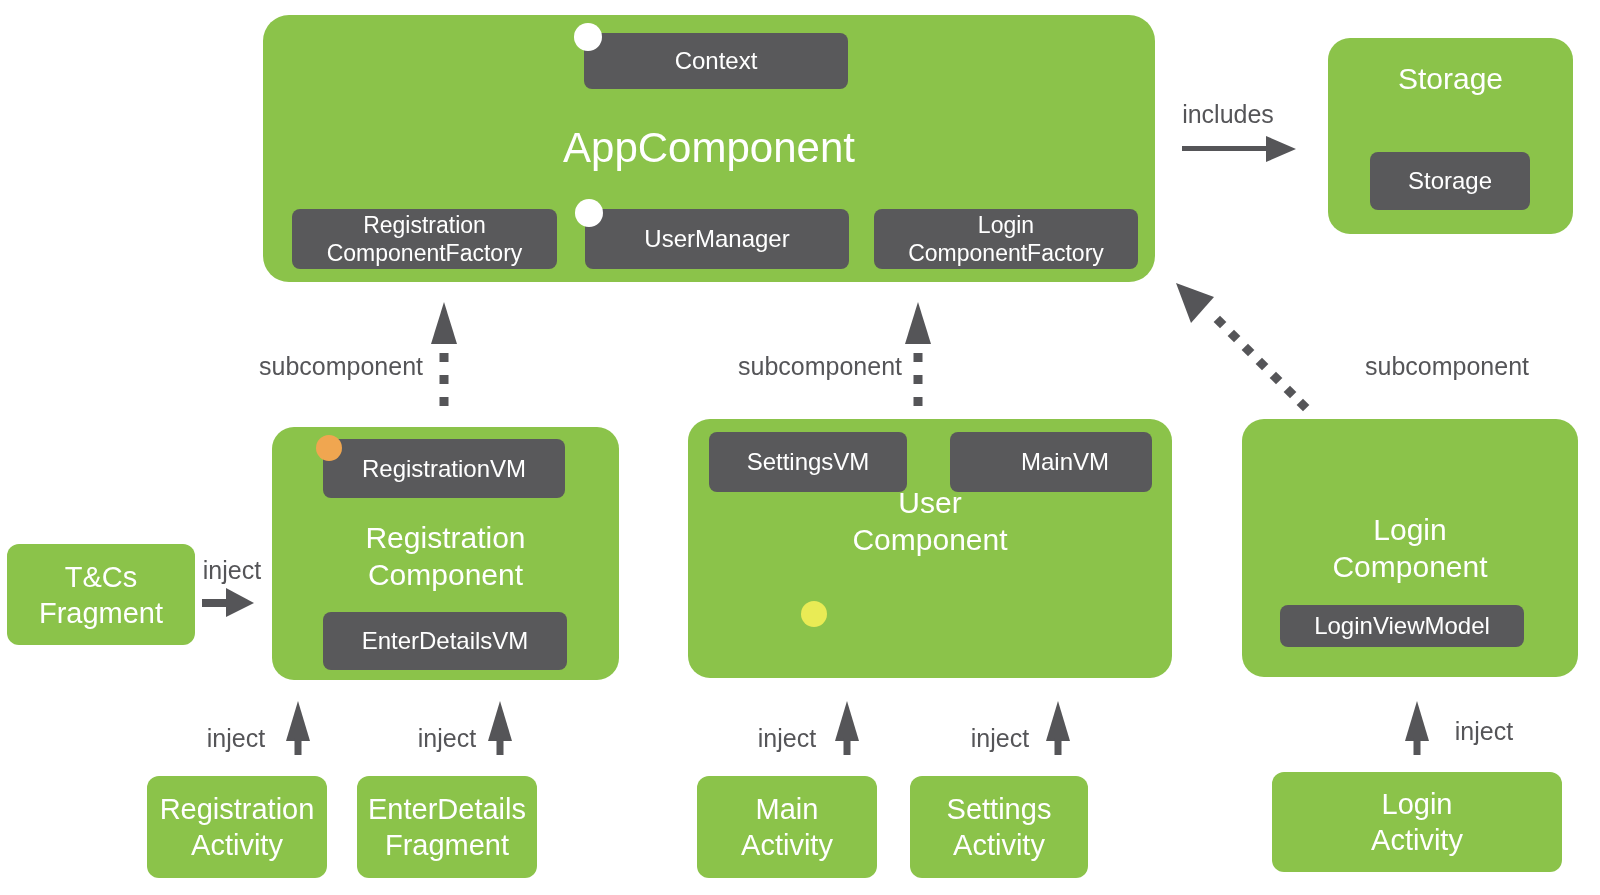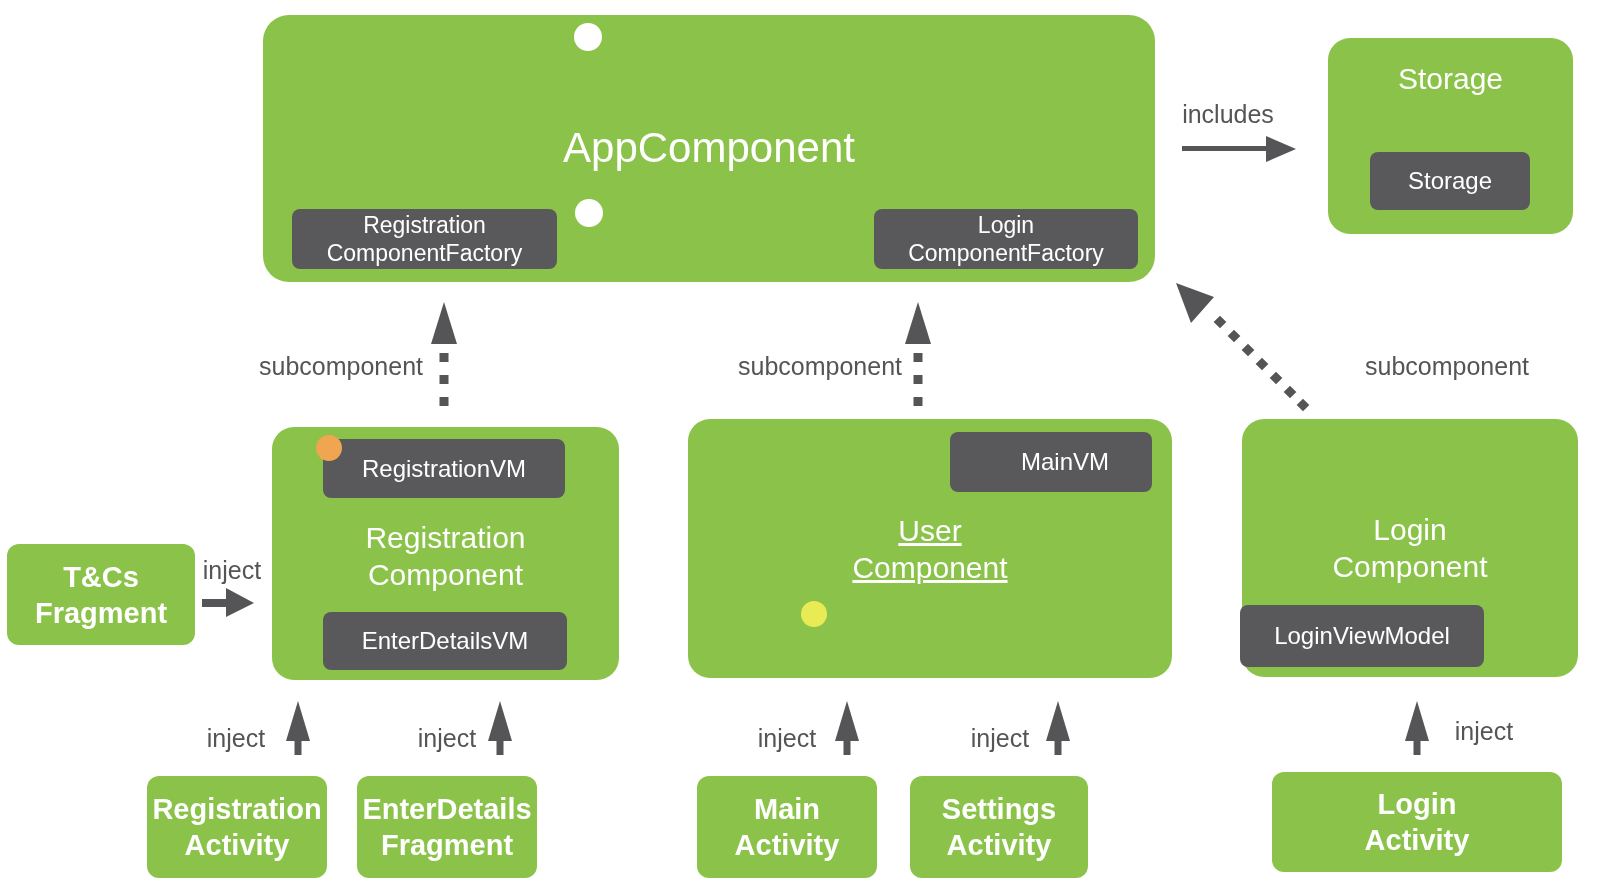--- a/index.html
+++ b/index.html
@@ -29,56 +29,56 @@
     font-size:30px; line-height:37px;
   }
   .box-title span{ display:block; }
   .gray-label{
     position:absolute; color:#555558; font-size:25px;
     display:flex; align-items:center; justify-content:center; white-space:nowrap;
     height:28px;
   }
   .green-flex{
     display:flex; flex-direction:column; align-items:center; justify-content:center;
-    text-align:center; color:#ffffff; font-size:29px; line-height:36px;font-weight:bold;
+    text-align:center; color:#ffffff; font-size:29px; line-height:36px;
   }
   .green-flex span{ display:block; }
 
   
   #app-component{ left:263px; top:15px; width:892px; height:267px; }
   #storage-module{ left:1328px; top:38px; width:245px; height:196px; }
   #registration-component{ left:272px; top:427px; width:347px; height:253px; }
   #user-component{ left:688px; top:419px; width:484px; height:259px; }
   #login-component{ left:1242px; top:419px; width:336px; height:258px; }
   #tcs-fragment{ left:7px; top:544px; width:188px; height:101px; }
   #registration-activity{ left:147px; top:776px; width:180px; height:102px; }
   #enterdetails-fragment{ left:357px; top:776px; width:180px; height:102px; }
   #main-activity{ left:697px; top:776px; width:180px; height:102px; }
   #settings-activity{ left:910px; top:776px; width:178px; height:102px; }
   #login-activity{ left:1272px; top:772px; width:290px; height:100px; }
 
   
   #app-title{ left:263px; top:124px; width:892px; font-size:42px; line-height:48px; }
   #storage-title{ left:1328px; top:60px; width:245px; }
   #registration-title{ left:272px; top:519px; width:347px; }
-  #user-title{ left:688px; top:512px; width:484px;text-decoration:underline; }
+  #user-title{ left:688px; top:484px; width:484px; }
   #login-title{ left:1242px; top:511px; width:336px; }
 
   
   #context-box{ left:584px; top:33px; width:264px; height:56px; }
   #reg-factory-box{ left:292px; top:209px; width:265px; height:60px; }
   #user-manager-box{ left:585px; top:209px; width:264px; height:60px; }
   #login-factory-box{ left:874px; top:209px; width:264px; height:60px; }
   #storage-box{ left:1370px; top:152px; width:160px; height:58px; }
   #registration-vm-box{ left:323px; top:439px; width:242px; height:59px; }
   #enter-details-vm-box{ left:323px; top:612px; width:244px; height:58px; }
   #settings-vm-box{ left:709px; top:432px; width:198px; height:60px; }
   #main-vm-box{ left:950px; top:432px; width:202px; height:60px;padding-left:28px; }
   #user-data-repository-box{ left:808px; top:608px; width:245px; height:57px; }
-  #login-view-model-box{ left:1240px; top:605px; width:244px; height:62px; }
+  #login-view-model-box{ left:1280px; top:605px; width:244px; height:42px; }
 
   
   #dot-context{ left:574px; top:23px; }
   #dot-user-manager{ left:575px; top:199px; }
   #dot-registration-vm{ left:316px; top:435px; }
   #dot-user-data-repository{ left:801px; top:601px; }
 
   
   #includes-label{ left:1148px; top:100px; width:160px; }
   #subcomponent-label-1{ left:261px; top:352px; width:160px; }
@@ -190,36 +190,45 @@
   </div>
   <div class="box-title" id="user-title">
     <span>User</span>
     <span>Component</span>
   </div>
   <div class="box-title" id="login-title">
     <span>Login</span>
     <span>Component</span>
   </div>
 
+  <div class="dark-box" id="context-box">
+    <span>Context</span>
+  </div>
   <div class="dark-box fs23" id="reg-factory-box">
     <span>Registration</span>
     <span>ComponentFactory</span>
   </div>
+  <div class="dark-box" id="user-manager-box">
+    <span>UserManager</span>
+  </div>
   <div class="dark-box fs23" id="login-factory-box">
     <span>Login</span>
     <span>ComponentFactory</span>
   </div>
   <div class="dark-box" id="storage-box">
     <span>Storage</span>
   </div>
   <div class="dark-box" id="registration-vm-box">
     <span>RegistrationVM</span>
   </div>
   <div class="dark-box" id="enter-details-vm-box">
     <span>EnterDetailsVM</span>
+  </div>
+  <div class="dark-box" id="settings-vm-box">
+    <span>SettingsVM</span>
   </div>
   <div class="dark-box" id="main-vm-box">
     <span>MainVM</span>
   </div>
   <div class="dark-box" id="login-view-model-box">
     <span>LoginViewModel</span>
   </div>
 
   <div class="dot white-dot" id="dot-context"></div>
   <div class="dot white-dot" id="dot-user-manager"></div>

